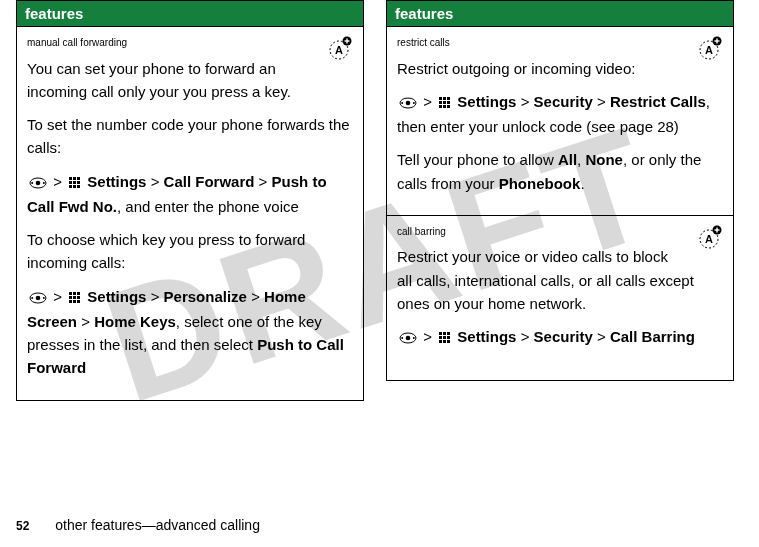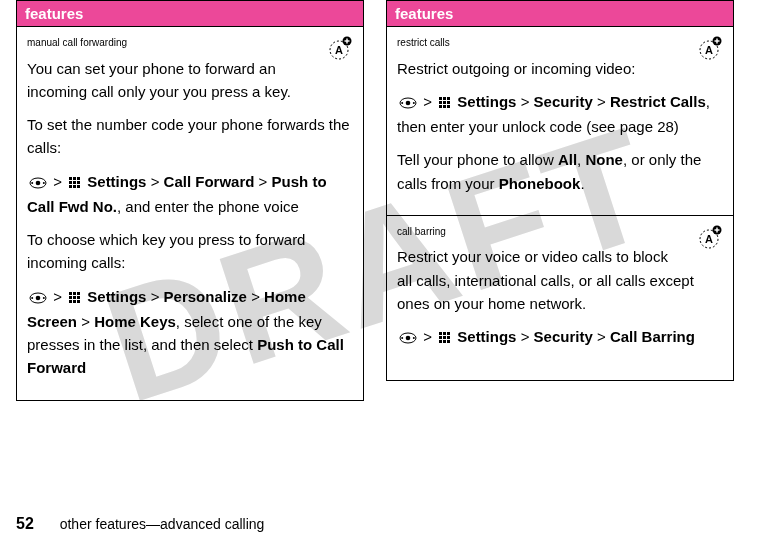--- a/index.html
+++ b/index.html
@@ -1,29 +1,29 @@
 <!DOCTYPE html>
 <html><head>
 <meta charset="utf-8">
 <style>
   html,body{margin:0;padding:0;width:759px;height:547px;background:#fff;font-family:Arial,Helvetica,sans-serif;color:#000;position:relative;overflow:hidden;}
   .watermark{position:absolute;top:50%;left:50%;transform:translate(-50%,-55%) rotate(-18deg);font-size:160px;font-weight:700;color:#d9d9d9;letter-spacing:4px;user-select:none;pointer-events:none;z-index:0;white-space:nowrap;}
   .page{position:relative;z-index:1;display:flex;gap:22px;padding:0 16px;}
   .col{width:348px;}
   table.feat{width:100%;border-collapse:collapse;}
-  table.feat th{background:#ec4899;color:#fff;text-align:left;font-weight:700;font-size:15px;padding:4px 8px;border:1px solid #000;margin-left:10px;}
+  table.feat th{background:#15803d;color:#fff;text-align:left;font-weight:700;font-size:15px;padding:4px 8px;border:1px solid #000;margin-left:10px;}
   table.feat td{border:1px solid #000;padding:8px 10px 10px 10px;vertical-align:top;font-size:15px;line-height:1.55;}
   .cell-head{font-weight:400;font-size:10px;margin-bottom:6px;}
   .cell-body{position:relative;}
   p{margin:0 0 10px 0;}
   .icon-net{float:right;margin:0 0 4px 8px;}
   .icon-net svg{display:block;}
   .cond{font-family:Liberation Sans, sans-serif;font-stretch:condensed;font-weight:700;text-align:right;}
   .footer{position:absolute;left:16px;bottom:14px;font-size:14px;}
-  .footer .pg{font-weight:700;font-size:16px;margin-right:22px;}
+  .footer .pg{font-weight:700;font-size:12px;margin-right:22px;}
   .joy{display:inline-block;vertical-align:-3px;margin:0 2px;}
   .joy svg{display:block;}
   .grid-ico{display:inline-block;vertical-align:-2px;margin:0 2px;}
 </style>
 </head>
 <body>
 
 <div class="watermark">DRAFT</div>
 
 <div class="page">

